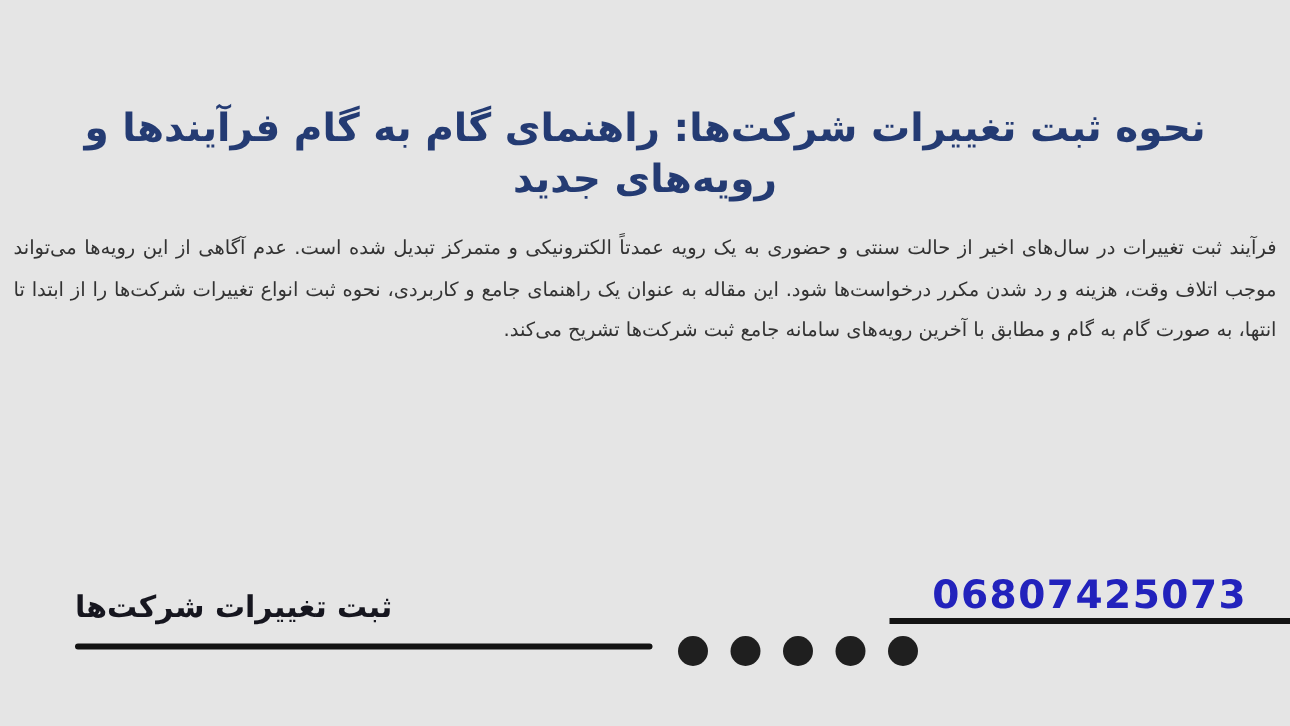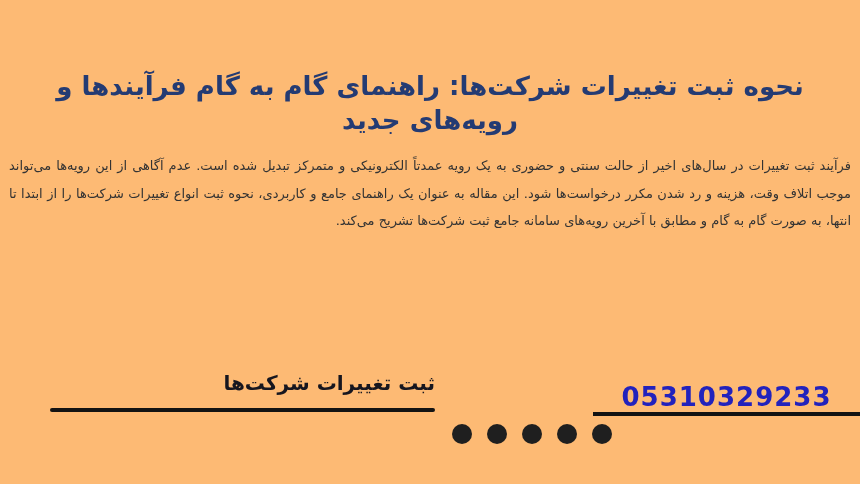--- a/index.html
+++ b/index.html
@@ -34,23 +34,23 @@
     direction: rtl;
     unicode-bidi: plaintext;
     text-align: justify;
     font-size: 13px;
     line-height: 27.5px;
     font-weight: normal;
   }
   .footer-left {
     position: absolute;
     left: 50px;
-    top: 370px;
+    top: 391px;
     width: 385px;
-    text-align: right;
+    text-align: left;
   }
   .footer-left .label {
     direction: rtl;
     font-size: 20px;
     font-weight: bold;
     line-height: 26px;
   }
   .footer-left .rule {
     margin-top: 12px;
     height: 4px;
@@ -84,37 +84,37 @@
   .separator-dots .dot {
     width: 20px;
     height: 20px;
     border-radius: 50%;
     display: inline-block;
   }
 </style>
 </head>
 <body>
 
-<div class="canvas" style="background-color: #fdba74;">
+<div class="canvas" style="background-color: #e5e5e5;">
 
   <h1 class="page-title" style="color: rgb(36, 59, 115);">نحوه ثبت تغییرات شرکت‌ها: راهنمای گام به گام فرآیندها و رویه‌های جدید</h1>
 
   <p class="intro-paragraph" style="color: rgb(51, 51, 51);">فرآیند ثبت تغییرات در سال‌های اخیر از حالت سنتی و حضوری به یک رویه عمدتاً الکترونیکی و متمرکز تبدیل شده است. عدم آگاهی از این رویه‌ها می‌تواند موجب اتلاف وقت، هزینه و رد شدن مکرر درخواست‌ها شود. این مقاله به عنوان یک راهنمای جامع و کاربردی، نحوه ثبت انواع تغییرات شرکت‌ها را از ابتدا تا انتها، به صورت گام به گام و مطابق با آخرین رویه‌های سامانه جامع ثبت شرکت‌ها تشریح می‌کند.</p>
 
   <div class="footer-left">
     <div class="label" style="color: rgb(22, 22, 31);">ثبت تغییرات شرکت‌ها</div>
     <div class="rule" style="background-color: rgb(19, 19, 19);"></div>
   </div>
 
   <div class="separator-dots">
       <span class="dot" style="background-color: rgb(31, 31, 31);"></span>
       <span class="dot" style="background-color: rgb(31, 31, 31);"></span>
       <span class="dot" style="background-color: rgb(31, 31, 31);"></span>
       <span class="dot" style="background-color: rgb(31, 31, 31);"></span>
       <span class="dot" style="background-color: rgb(31, 31, 31);"></span>
     </div>
 
   <div class="footer-right">
-    <div class="phone" style="color: rgb(34, 34, 188);">05310329233</div>
+    <div class="phone" style="color: rgb(34, 34, 188);">06807425073</div>
     <div class="rule" style="background-color: rgb(19, 19, 19);"></div>
   </div>
 
 </div>
 
 </body></html>

